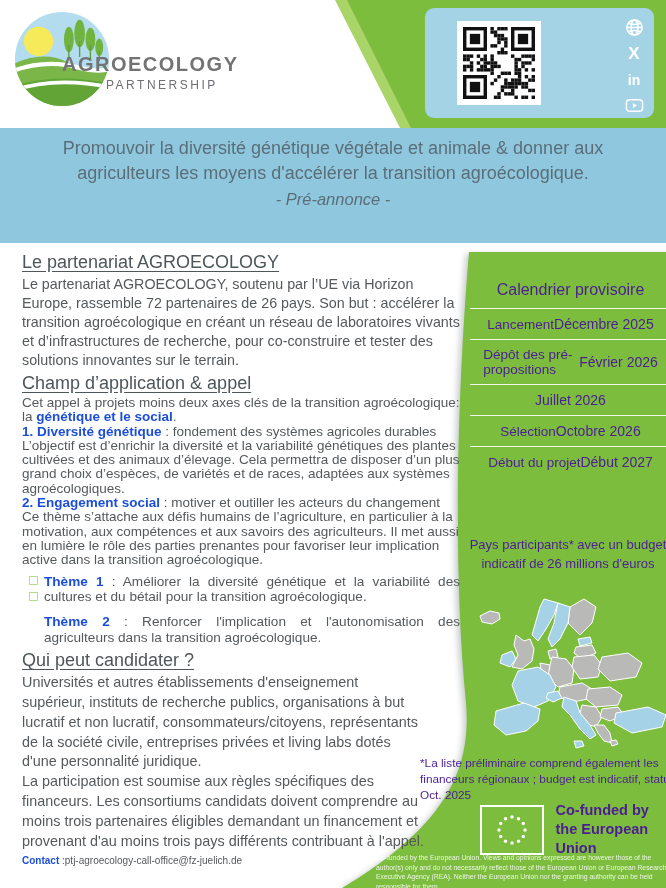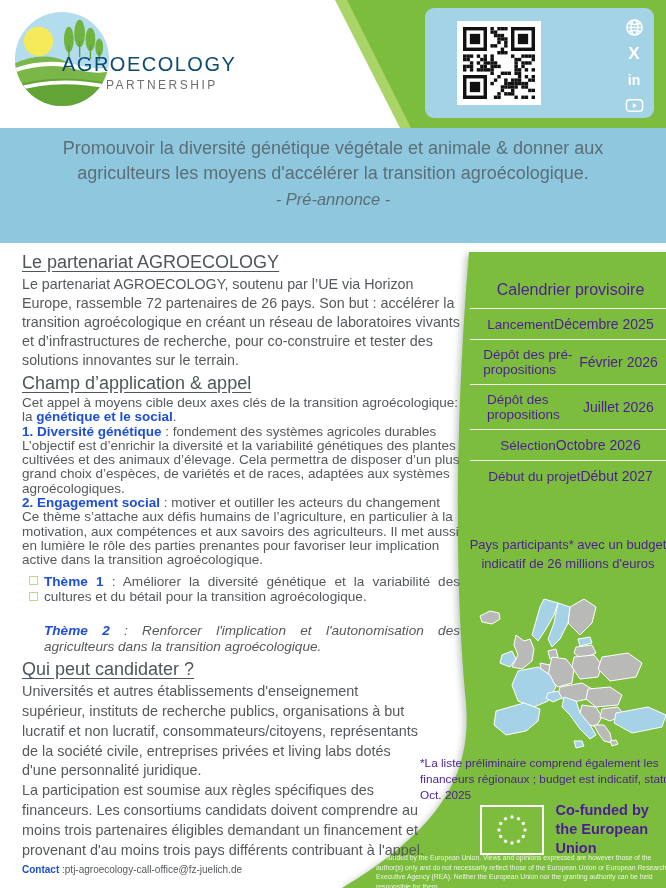--- a/index.html
+++ b/index.html
@@ -6,22 +6,22 @@
   body { background:#e8e8e8; font-family:"Liberation Sans", sans-serif; }
   .page { position:relative; width:666px; height:888px; margin:0 auto; background:#fff; overflow:hidden; }
 
   
   .header { position:absolute; top:0; left:0; width:666px; height:128px; background:#fff; }
   .wedge-light { position:absolute; inset:0; background:#a9d468;
     clip-path:polygon(335px 0, 666px 0, 666px 128px, 400px 128px); }
   .wedge { position:absolute; inset:0; background:#7dbd3d;
     clip-path:polygon(347px 0, 666px 0, 666px 128px, 411px 128px); }
   .logo-svg { position:absolute; left:13px; top:10px; width:98px; height:98px; }
-  .logo-word { position:absolute; left:62px; top:53px; font-size:20px; font-weight:normal;
-    letter-spacing:1.5px; color:#0c4a6e; }
+  .logo-word { position:absolute; left:62px; top:53px; font-size:20px; font-weight:bold;
+    letter-spacing:1.5px; color:#737373; }
   .logo-sub { position:absolute; left:106px; top:78px; font-size:12px; letter-spacing:2.5px; color:#6e6f72; }
   .tagline { position:absolute; left:183px; top:17px; width:228px; font-size:14.6px;
     line-height:21.5px; color:#7e7f82; }
   .qr-panel { position:absolute; left:425px; top:8px; width:229px; height:110px;
     background:#a5d3e6; border-radius:9px; }
   .qr-box { position:absolute; left:32px; top:13px; width:84px; height:84px; background:#fff; padding:6px; }
   .qr-box svg { width:72px; height:72px; display:block; fill:#111; }
   .social { position:absolute; right:7px; top:10px; width:26px; display:flex; flex-direction:column;
     align-items:center; gap:7px; }
   .social .sico { width:19px; height:19px; color:#fff; display:flex; align-items:center;
@@ -48,21 +48,21 @@
     text-underline-offset:3px; margin:3px 0 3px 0; }
   .p1 { font-size:14.3px; line-height:19px; margin-bottom:2px; }
   .scope { font-size:13.5px; line-height:14.3px; }
   .scope b { color:#4e5357; }
   .axis { font-size:13.5px; line-height:14.3px; }
   .axis2 { margin-bottom:5px; }
   .themes { position:relative; padding-left:22px; font-size:13.6px; line-height:15.4px;
     text-align:justify; margin:6px 0 5px 0; width:438px; }
   .sq { position:absolute; left:7px; width:9px; height:9px; border:1.5px solid #b7da8b; background:#fff; }
   .sq.s1 { top:2px; } .sq.s2 { top:18px; }
-  .theme2 { margin-top:19px;font-style:italic; }
+  .theme2 { margin-top:10px; }
   .elig { font-size:14.4px; line-height:19.8px; width:402px; }
   .contact { font-size:10px; line-height:20px; }
   b.inline { color:#1d4ed8; }
 
   
   .side { position:absolute; color:#4c1d95; }
   .cal { left:458px; top:38px; width:201px; }
   .cal-title { text-align:center; font-size:16px; padding-bottom:9px; border-bottom:1px solid rgba(255,255,255,.9); }
   .cal-row { display:flex; justify-content:center; align-items:center; 
     padding:7px 0; border-bottom:1px solid rgba(255,255,255,.9); }
@@ -286,21 +286,21 @@
 
     <svg class="leaf" viewBox="0 0 666 645" preserveAspectRatio="none">
       <path class="body" d="M457 9 C446 140 440 320 454 460 C460 530 430 585 330 645 L666 645 L666 9 Z"></path>
     </svg>
 
     <div class="leftcol">
       <div class="h">Le partenariat AGROECOLOGY</div>
       <p class="p1">Le partenariat AGROECOLOGY, soutenu par l’UE via Horizon Europe, rassemble 72 partenaires de 26 pays. Son but : accélérer la transition agroécologique en créant un réseau de laboratoires vivants et d’infrastructures de recherche, pour co-construire et tester des solutions innovantes sur le terrain.</p>
 
       <div class="h">Champ d’application &amp; appel</div>
-      <p class="scope"><span>Cet appel à moyens cible deux axes clés de la transition agroécologique: la </span><b class="inline">génétique et le social</b><span>.</span></p>
+      <p class="scope"><span>Cet appel à projets moins deux axes clés de la transition agroécologique: la </span><b class="inline">génétique et le social</b><span>.</span></p>
       <p class="axis"><b class="inline">1. Diversité génétique</b><span> : fondement des systèmes agricoles durables</span><br><span>L’objectif est d’enrichir la diversité et la variabilité génétiques des plantes cultivées et des animaux d’élevage. Cela permettra de disposer d’un plus grand choix d’espèces, de variétés et de races, adaptées aux systèmes agroécologiques.</span></p>
       <p class="axis axis2"><b class="inline">2. Engagement social</b><span> : motiver et outiller les acteurs du changement</span><br><span>Ce thème s’attache aux défis humains de l’agriculture, en particulier à la motivation, aux compétences et aux savoirs des agriculteurs. Il met aussi en lumière le rôle des parties prenantes pour favoriser leur implication active dans la transition agroécologique.</span></p>
 
       <div class="themes">
         <span class="sq s1"></span>
         <span class="sq s2"></span>
         <div class="theme1"><b class="inline">Thème 1</b><span> : Améliorer la diversité génétique et la variabilité des cultures et du bétail pour la transition agroécologique.</span></div>
         <div class="theme2"><b class="inline">Thème 2</b><span> : Renforcer l'implication et l'autonomisation des agriculteurs dans la transition agroécologique.</span></div>
       </div>
 
@@ -314,21 +314,20 @@
       <div class="cal-title">Calendrier provisoire</div>
       <div class="cal-row">
         <span class="lbl">Lancement</span>
         <span class="val">Décembre 2025</span>
       </div>
       <div class="cal-row">
         <span class="lbl">Dépôt des pré-propositions</span>
         <span class="val">Février 2026</span>
       </div>
       <div class="cal-row">
-        <span class="lbl">Dépôt des propositions</span>
         <span class="val">Juillet 2026</span>
       </div>
       <div class="cal-row">
         <span class="lbl">Sélection</span>
         <span class="val">Octobre 2026</span>
       </div>
       <div class="cal-row">
         <span class="lbl">Début du projet</span>
         <span class="val">Début 2027</span>
       </div>

